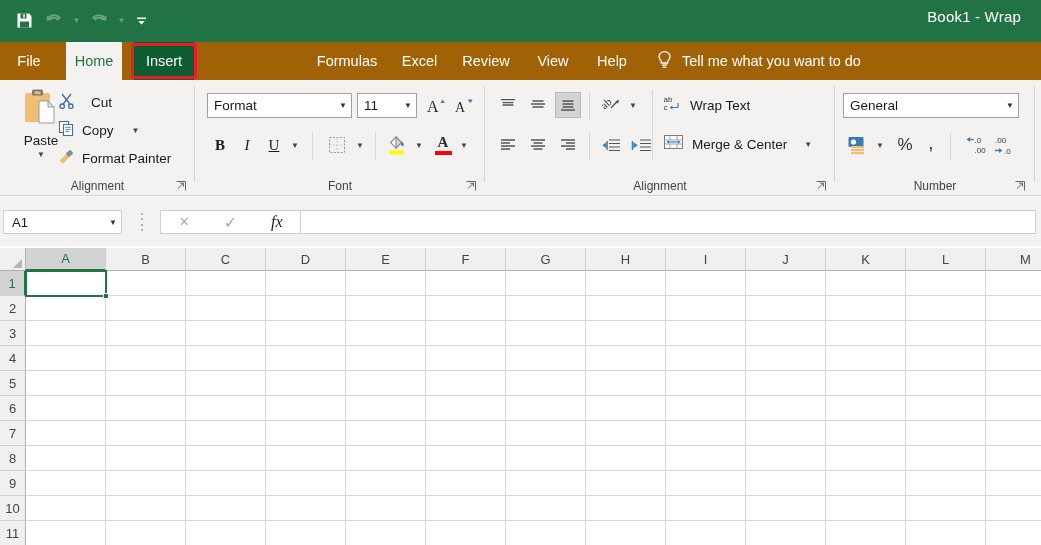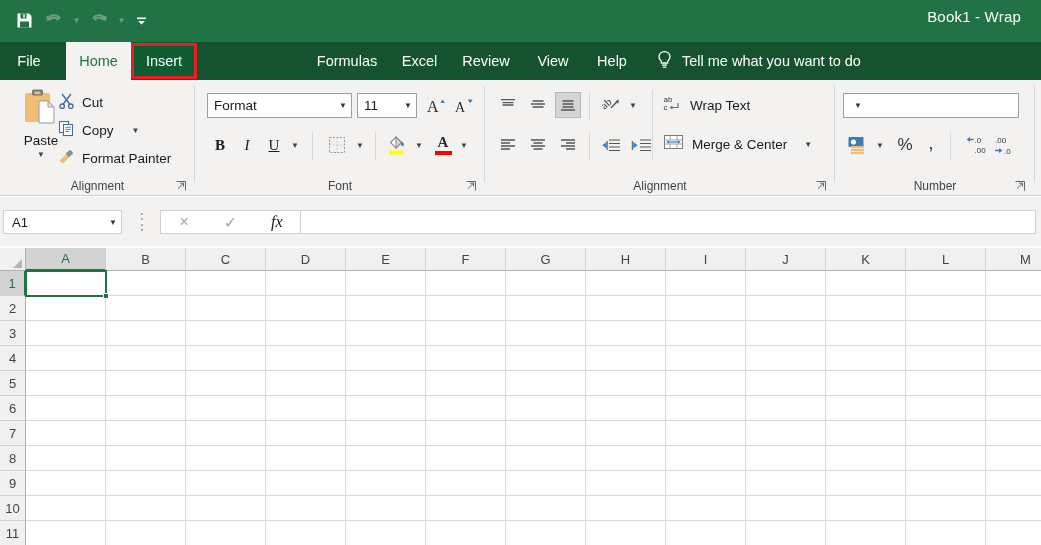--- a/index.html
+++ b/index.html
@@ -31,21 +31,21 @@
     color: #ffffff; font-size: 9px;
   }
   .doc-title {
     position: absolute; right: 20px; top: 8px;
     color: #ffffff; font-size: 15px; letter-spacing: 0.2px;
   }
 
   
   .tabstrip {
     position: absolute; left: 0; top: 42px; width: 1041px; height: 38px;
-    background: #14532d;
+    background: #a16207;
     text-align: right;
   }
   .tab {
     position: absolute; top: 0; height: 38px;
     display: flex; align-items: center; justify-content: center;
     color: #ffffff; font-size: 14.5px; padding: 0 13px;
     white-space: nowrap;
   }
   .tab.active { background: #f3f2f1; color: #217346; }
   .tab.hl { background: #0d5c32; }
@@ -202,21 +202,21 @@
           <rect x="2" y="3.5" width="9" height="1.6" fill="#ffffff"></rect>
           <path d="M3.2 7 L9.8 7 L6.5 10.6 Z" fill="#ffffff"></path>
         </svg>
       </div>
     </div>
     <div class="doc-title">Book1  -  Wrap</div>
   </div>
 
   <div class="tabstrip">
     <div class="tab" style="left:8px;width:42px;">File</div>
-    <div class="tab active" style="left:66px;width:65px;">Home</div>
+    <div class="tab active" style="left:66px;width:56px;">Home</div>
     <div class="tab hl" style="left:134px;width:60px;">Insert</div>
     <div class="tab" style="left:306px;width:82px;">Formulas</div>
     <div class="tab" style="left:396px;width:47px;">Excel</div>
     <div class="tab" style="left:452px;width:68px;">Review</div>
     <div class="tab" style="left:528px;width:50px;">View</div>
     <div class="tab" style="left:586px;width:52px;">Help</div>
 
     <div class="tellme" style="left:656px;">
       <span>
         <svg width="17" height="19" viewBox="0 0 17 19">
@@ -242,21 +242,21 @@
             <rect x="12" y="1.5" width="11" height="6" rx="1.5" fill="#7a7a7a"></rect>
             <rect x="14.5" y="3.5" width="6" height="2.6" fill="#efbe72"></rect>
             <path d="M19 13 h9 l6 6 v16 h-15 z" fill="#ffffff" stroke="#9a9a9a" stroke-width="1"></path>
             <path d="M28 13 l6 6 h-6 z" fill="#e2e2e2" stroke="#9a9a9a" stroke-width="1"></path>
           </svg>
         </span>
         <span class="rb-text" style="margin-top:1px;">Paste</span>
         <span class="caret" style="margin-top:2px;">▼</span>
       </div>
 
-      <div class="ctrl" style="left:58px;top:12px;gap:7px;">
+      <div class="ctrl" style="left:58px;top:12px;gap:16px;">
         <span>
           <svg width="17" height="17" viewBox="0 0 17 17">
             <path d="M4 2 L12.4 12.8 M13 2 L4.6 12.8" stroke="#4b6f9c" stroke-width="1.4" fill="none"></path>
             <circle cx="4.2" cy="14.2" r="2.2" fill="none" stroke="#4b6f9c" stroke-width="1.4"></circle>
             <circle cx="12.8" cy="14.2" r="2.2" fill="none" stroke="#4b6f9c" stroke-width="1.4"></circle>
           </svg>
         </span>
         <span class="rb-text">Cut</span>
       </div>
 
@@ -466,20 +466,21 @@
           <path d="M0.5 0.5 h9 v9" fill="none" stroke="#666" stroke-width="1"></path>
           <path d="M2 7.5 L7.5 2.2 M7.5 2.2 v3.4 M7.5 2.2 h-3.4" stroke="#666" stroke-width="1" fill="none"></path>
         </svg>
       </div>
       <div class="group-sep" style="left:349px;"></div>
     </div>
 
     <div class="group" style="left:835px;width:200px;">
 
       <div class="combo" style="left:8px;top:13px;width:176px;height:25px;">
+        <span class="cb-val">General</span>
         <span class="cb-arrow">▼</span>
       </div>
 
       <div class="ibtn" style="left:9px;top:51px;width:28px;height:28px;">
         <svg width="22" height="20" viewBox="0 0 22 20">
           <rect x="1.5" y="2" width="15" height="10" rx="1" fill="#3c7bb5"></rect>
           <circle cx="6.5" cy="7" r="2.6" fill="#ffffff"></circle>
           <rect x="4" y="11" width="13" height="2.2" fill="#efbe72"></rect>
           <rect x="4" y="14" width="13" height="2.2" fill="#efbe72"></rect>
           <rect x="4" y="17" width="13" height="2.2" fill="#efbe72"></rect>

